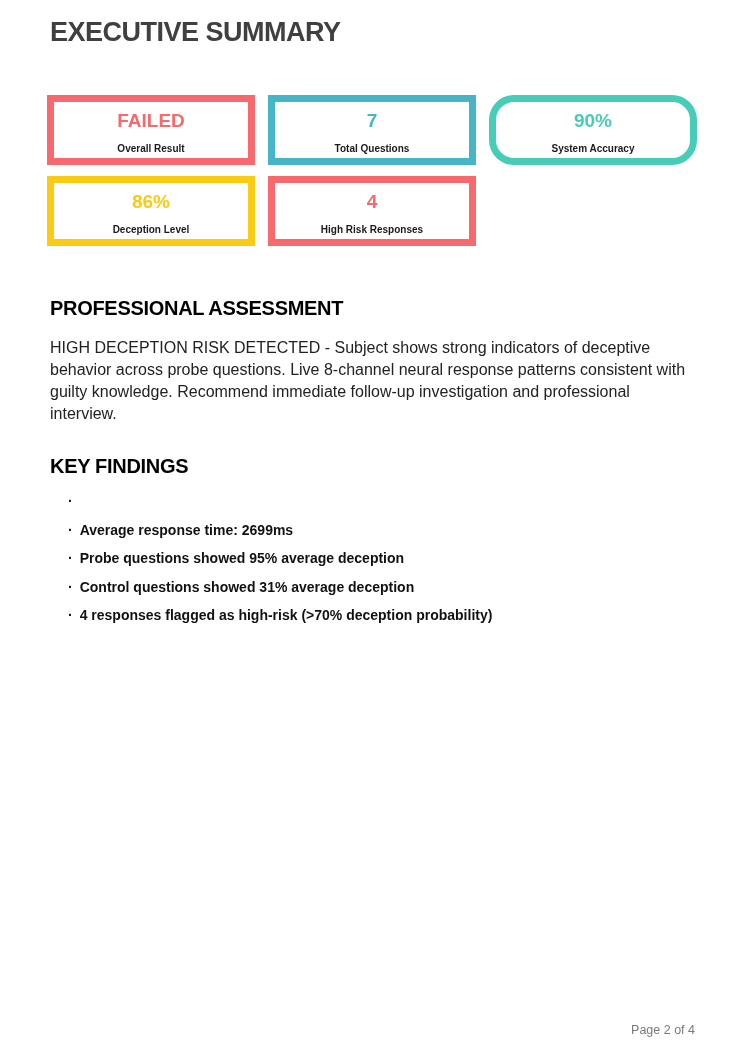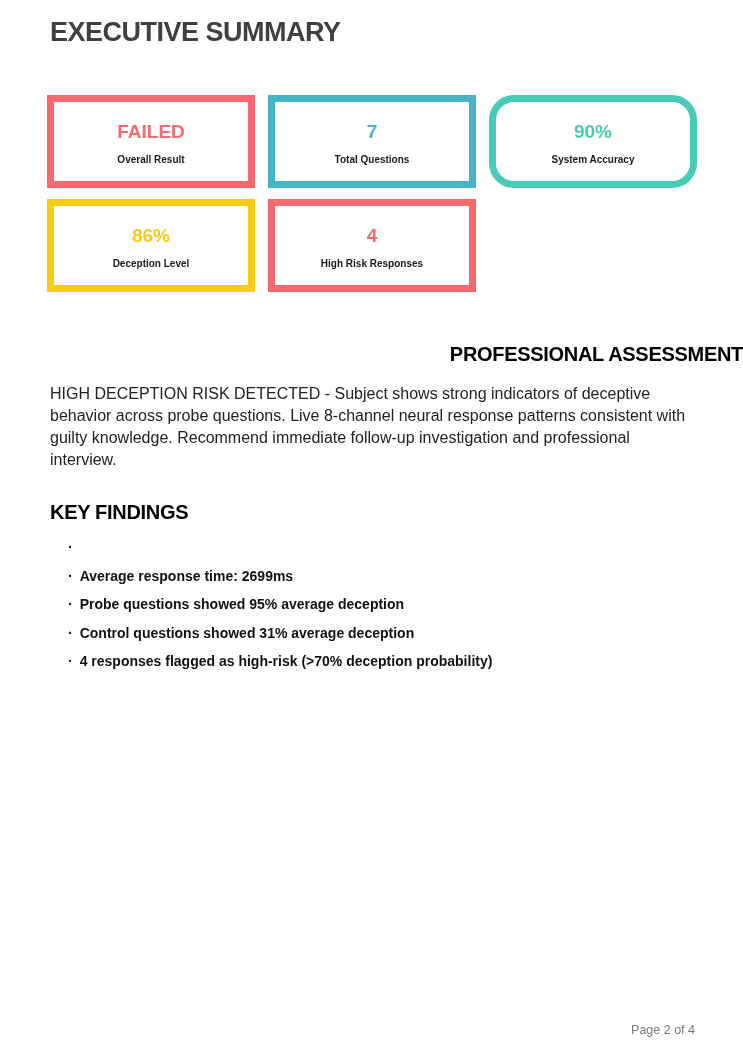--- a/index.html
+++ b/index.html
@@ -22,21 +22,21 @@
     color: #404040;
   }
 
   .cards-grid {
     margin: 49px 46px 0 47px;
     display: grid;
     grid-template-columns: repeat(3, 1fr);
     gap: 11px 13px;
   }
   .stat-card {
-    height: 93px;
+    height: 70px;
     border: 7px solid #ccc;
     background: #fff;
     display: flex;
     flex-direction: column;
     align-items: center;
     justify-content: center;
     padding-top: 4px;
   }
   .stat-value {
     font-size: 19px;
@@ -52,21 +52,21 @@
   }
 
   .section-heading {
     margin-left: 50px;
     font-size: 20px;
     font-weight: bold;
     letter-spacing: -0.3px;
     line-height: 1;
     color: #000;
   }
-  .heading-assessment { margin-top: 52px; text-align: right; }
+  .heading-assessment { margin-top: 52px; }
   .heading-findings  { margin-top: 31px; }
 
   .assessment-body {
     margin: 19px 48px 0 50px;
     width: 645px;
     font-size: 16px;
     line-height: 22px;
     color: #222;
   }
 

